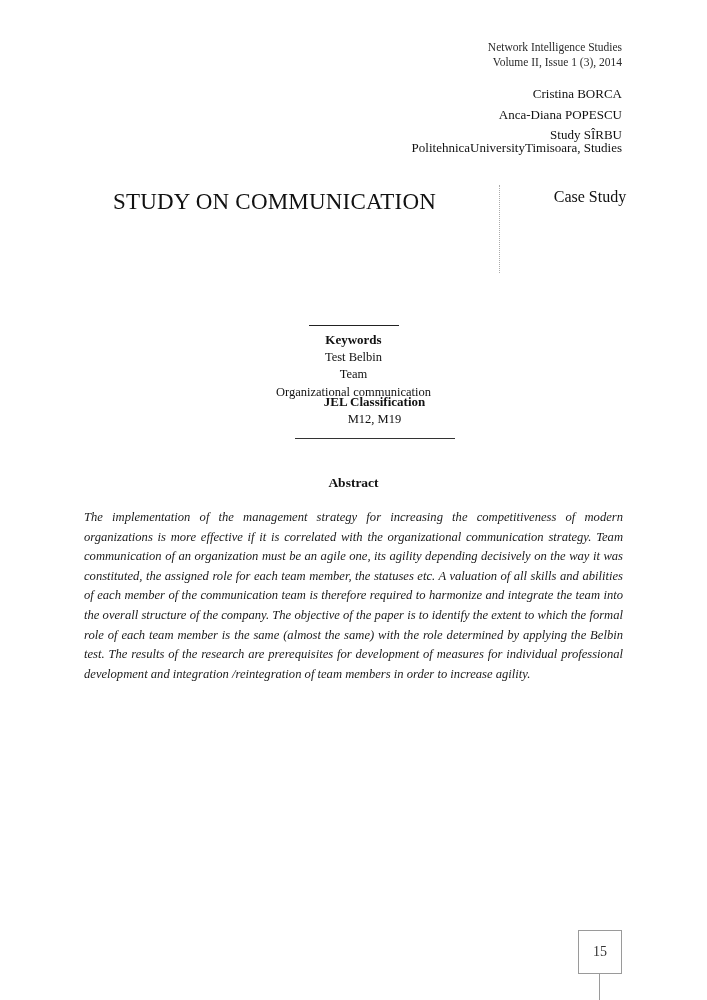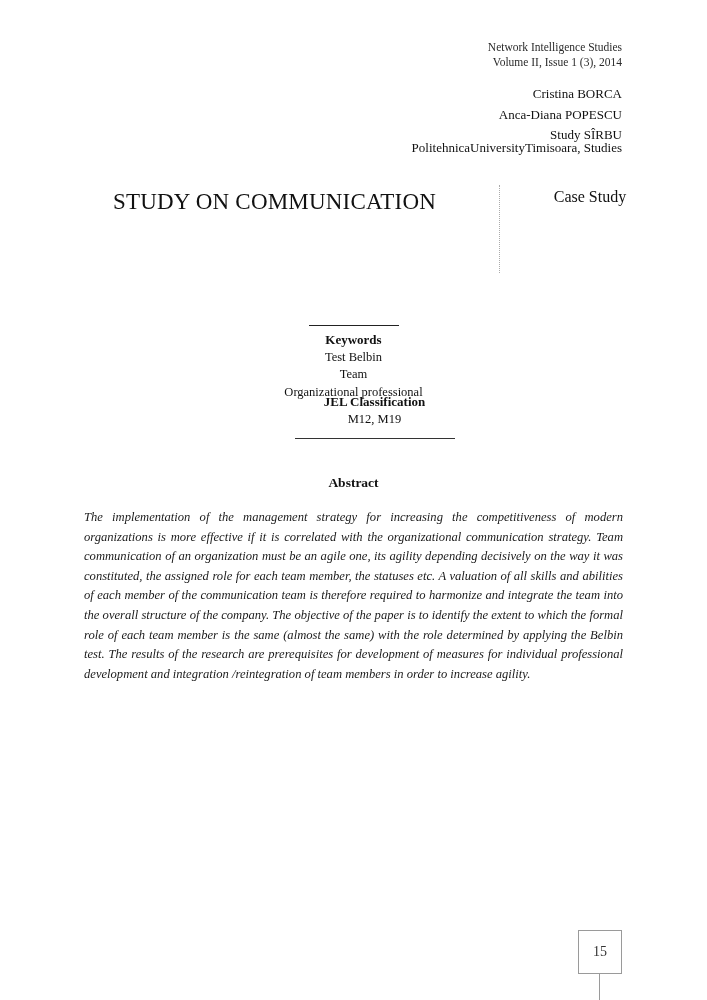--- a/index.html
+++ b/index.html
@@ -197,21 +197,21 @@
     <div class="title">STUDY ON COMMUNICATION</div>
   </div>
 
   <div class="case-study">Case Study</div>
 
   <div class="kw-block">
     <div class="kw-rule"></div>
     <div class="kw-title">Keywords</div>
     <div>Test Belbin</div>
     <div>Team</div>
-    <div>Organizational professional</div>
+    <div>Organizational communication</div>
   </div>
 
   <div class="jel-block">
     <div class="jel-title">JEL Classification</div>
     <div>M12, M19</div>
     <div class="jel-rule"></div>
   </div>
 
   <div class="abstract-heading">Abstract</div>
   <div class="abstract-body">The implementation of the management strategy for increasing the competitiveness of modern organizations is more effective if it is correlated with the organizational communication strategy. Team communication of an organization must be an agile one, its agility depending decisively on the way it was constituted, the assigned role for each team member, the statuses etc. A valuation of all skills and abilities of each member of the communication team is therefore required to harmonize and integrate the team into the overall structure of the company. The objective of the paper is to identify the extent to which the formal role of each team member is the same (almost the same) with the role determined by applying the Belbin test. The results of the research are prerequisites for development of measures for individual professional development and integration /reintegration of team members in order to increase agility.</div>

